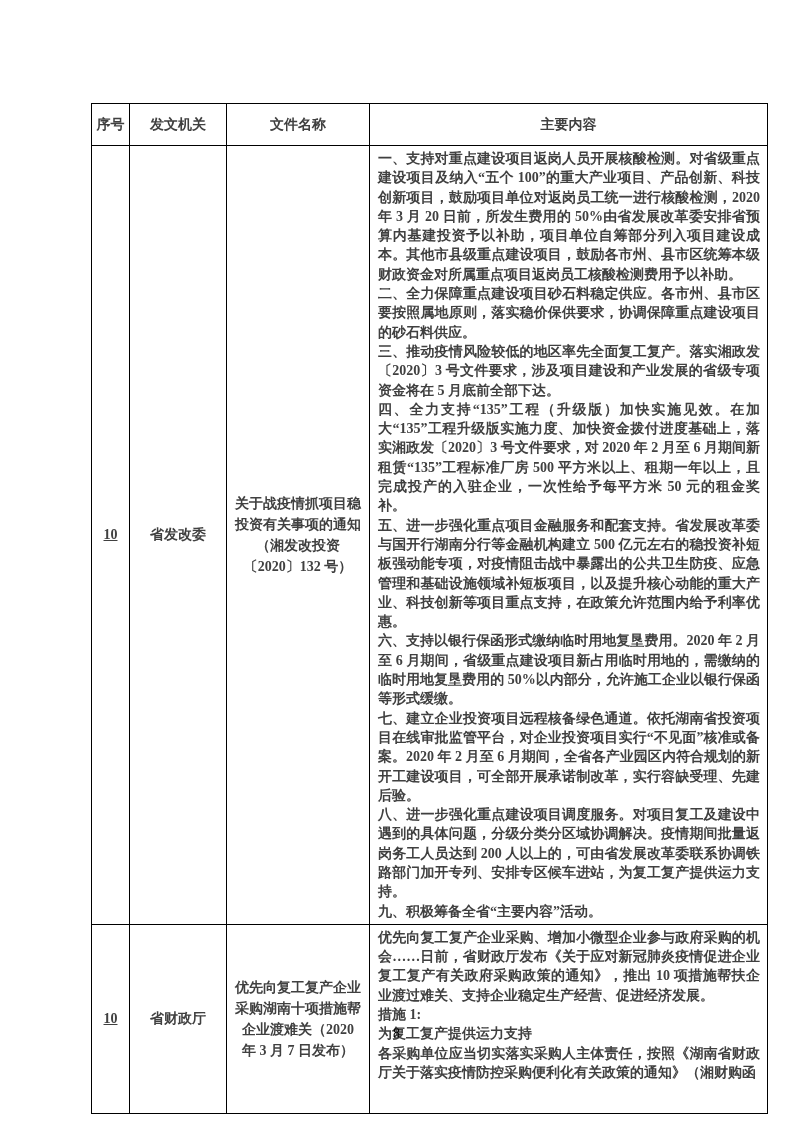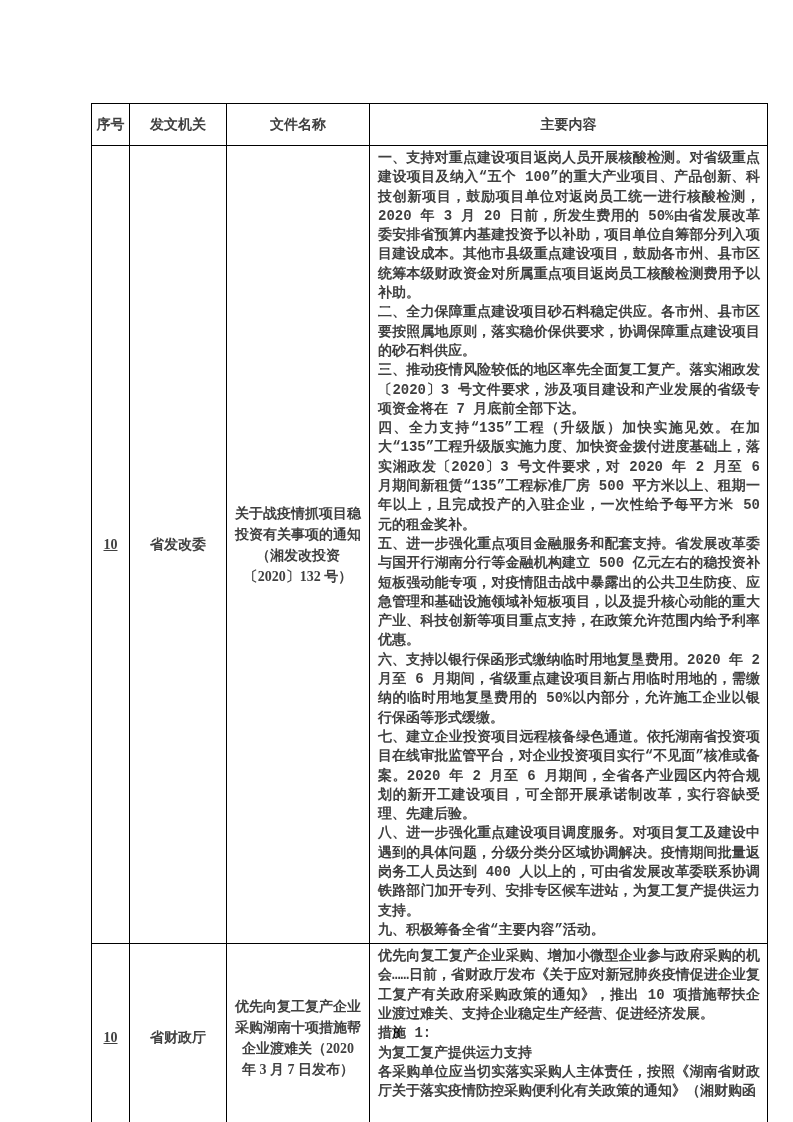--- a/index.html
+++ b/index.html
@@ -70,21 +70,20 @@
     text-align: justify;
     vertical-align: top;
     font-size: 14px;
     line-height: 19.3px;
     padding: 3px 7px 3px 8px;
     overflow: hidden;
   }
   td.content .para {
     margin: 0;
     text-align: justify;
-    font-family: Liberation Mono, monospace;
   }
   .pageno {
     position: absolute;
     left: 0;
     top: 1026px;
     width: 100%;
     text-align: center;
     font-size: 14px;
     font-weight: normal;
     font-family: "Liberation Serif", serif;
@@ -111,26 +110,26 @@
       </tr>
     </thead>
     <tbody>
       <tr class="row-10">
         <td class="serial">10</td>
         <td class="agency">省发改委</td>
         <td class="docname">关于战疫情抓项目稳投资有关事项的通知（湘发改投资〔2020〕132 号）</td>
         <td class="content">
             <div class="para">一、支持对重点建设项目返岗人员开展核酸检测。对省级重点建设项目及纳入“五个 100”的重大产业项目、产品创新、科技创新项目，鼓励项目单位对返岗员工统一进行核酸检测，2020 年 3 月 20 日前，所发生费用的 50%由省发展改革委安排省预算内基建投资予以补助，项目单位自筹部分列入项目建设成本。其他市县级重点建设项目，鼓励各市州、县市区统筹本级财政资金对所属重点项目返岗员工核酸检测费用予以补助。</div>
             <div class="para">二、全力保障重点建设项目砂石料稳定供应。各市州、县市区要按照属地原则，落实稳价保供要求，协调保障重点建设项目的砂石料供应。</div>
-            <div class="para">三、推动疫情风险较低的地区率先全面复工复产。落实湘政发〔2020〕3 号文件要求，涉及项目建设和产业发展的省级专项资金将在 7 月底前全部下达。</div>
+            <div class="para">三、推动疫情风险较低的地区率先全面复工复产。落实湘政发〔2020〕3 号文件要求，涉及项目建设和产业发展的省级专项资金将在 5 月底前全部下达。</div>
             <div class="para">四、全力支持“135”工程（升级版）加快实施见效。在加大“135”工程升级版实施力度、加快资金拨付进度基础上，落实湘政发〔2020〕3 号文件要求，对 2020 年 2 月至 6 月期间新租赁“135”工程标准厂房 500 平方米以上、租期一年以上，且完成投产的入驻企业，一次性给予每平方米 50 元的租金奖补。</div>
             <div class="para">五、进一步强化重点项目金融服务和配套支持。省发展改革委与国开行湖南分行等金融机构建立 500 亿元左右的稳投资补短板强动能专项，对疫情阻击战中暴露出的公共卫生防疫、应急管理和基础设施领域补短板项目，以及提升核心动能的重大产业、科技创新等项目重点支持，在政策允许范围内给予利率优惠。</div>
             <div class="para">六、支持以银行保函形式缴纳临时用地复垦费用。2020 年 2 月至 6 月期间，省级重点建设项目新占用临时用地的，需缴纳的临时用地复垦费用的 50%以内部分，允许施工企业以银行保函等形式缓缴。</div>
             <div class="para">七、建立企业投资项目远程核备绿色通道。依托湖南省投资项目在线审批监管平台，对企业投资项目实行“不见面”核准或备案。2020 年 2 月至 6 月期间，全省各产业园区内符合规划的新开工建设项目，可全部开展承诺制改革，实行容缺受理、先建后验。</div>
-            <div class="para">八、进一步强化重点建设项目调度服务。对项目复工及建设中遇到的具体问题，分级分类分区域协调解决。疫情期间批量返岗务工人员达到 400 人以上的，可由省发展改革委联系协调铁路部门加开专列、安排专区候车进站，为复工复产提供运力支持。</div>
+            <div class="para">八、进一步强化重点建设项目调度服务。对项目复工及建设中遇到的具体问题，分级分类分区域协调解决。疫情期间批量返岗务工人员达到 200 人以上的，可由省发展改革委联系协调铁路部门加开专列、安排专区候车进站，为复工复产提供运力支持。</div>
             <div class="para">九、积极筹备全省“主要内容”活动。</div>
           </td>
       </tr>
       <tr class="row-11">
         <td class="serial">10</td>
         <td class="agency">省财政厅</td>
         <td class="docname">优先向复工复产企业采购湖南十项措施帮企业渡难关（2020 年 3 月 7 日发布）</td>
         <td class="content">
             <div class="para">优先向复工复产企业采购、增加小微型企业参与政府采购的机会……日前，省财政厅发布《关于应对新冠肺炎疫情促进企业复工复产有关政府采购政策的通知》，推出 10 项措施帮扶企业渡过难关、支持企业稳定生产经营、促进经济发展。</div>
             <div class="para">措施 1:</div>

